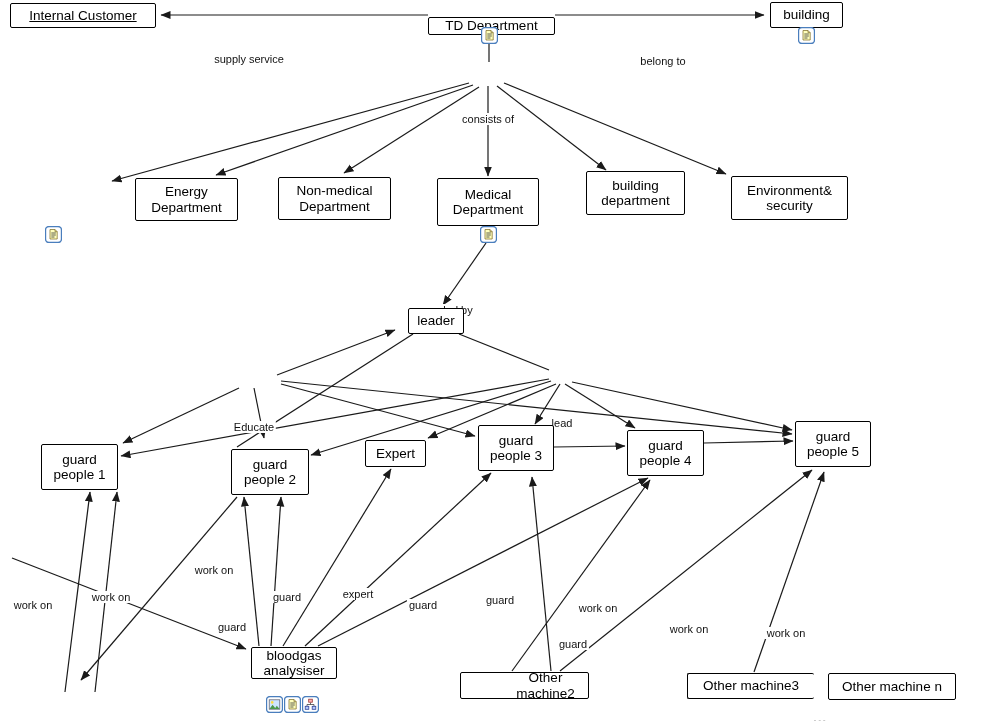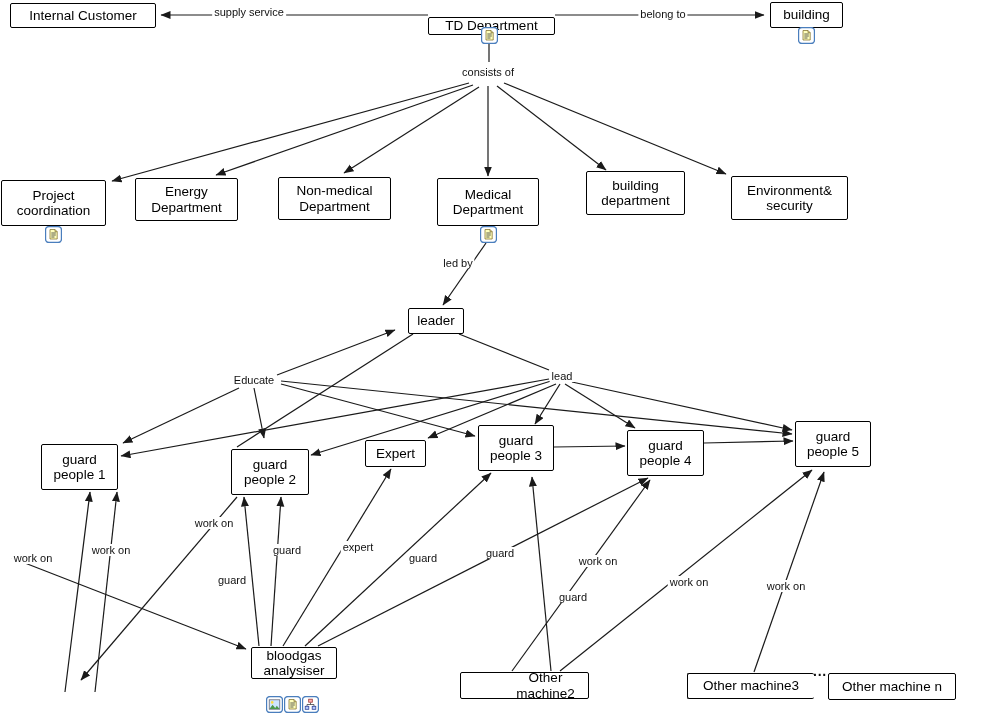--- a/index.html
+++ b/index.html
@@ -12,21 +12,21 @@
     position:absolute;box-sizing:border-box;background:#fff;
     border:1px solid #000;border-radius:2px;
     display:flex;align-items:center;justify-content:center;
     text-align:center;font-size:13.5px;line-height:1.12;color:#000;
     white-space:pre-line;z-index:3;cursor:default;
   }
   .node.open-right{border-right:none;}
   .lnk{
     position:absolute;transform:translate(-50%,-50%);
     background:#fff;padding:0 2px;font-size:11px;color:#111;
-    white-space:nowrap;z-index:2;
+    white-space:nowrap;z-index:2;margin-top:47px;
   }
   .lnk.dots{font-size:14px;font-weight:bold;background:transparent;}
   .res-icon{
     position:absolute;width:17px;height:17px;z-index:4;display:block;cursor:pointer;
   }
   .res-icon svg{display:block;width:17px;height:17px;}
 </style>
 </head>
 <body>
 
@@ -69,25 +69,23 @@
       <line x1="259" y1="646" x2="244" y2="497" stroke="#1a1a1a" stroke-width="1.2" marker-end="url(#arr)"></line>
       <line x1="271" y1="646" x2="281" y2="497" stroke="#1a1a1a" stroke-width="1.2" marker-end="url(#arr)"></line>
       <line x1="283" y1="646" x2="391" y2="469" stroke="#1a1a1a" stroke-width="1.2" marker-end="url(#arr)"></line>
       <line x1="305" y1="646" x2="491" y2="473" stroke="#1a1a1a" stroke-width="1.2" marker-end="url(#arr)"></line>
       <line x1="318" y1="646" x2="648" y2="478" stroke="#1a1a1a" stroke-width="1.2" marker-end="url(#arr)"></line>
       <line x1="551" y1="671" x2="532" y2="477" stroke="#1a1a1a" stroke-width="1.2" marker-end="url(#arr)"></line>
       <line x1="512" y1="671" x2="650" y2="480" stroke="#1a1a1a" stroke-width="1.2" marker-end="url(#arr)"></line>
       <line x1="560" y1="671" x2="812" y2="470" stroke="#1a1a1a" stroke-width="1.2" marker-end="url(#arr)"></line>
       <line x1="754" y1="672" x2="824" y2="472" stroke="#1a1a1a" stroke-width="1.2" marker-end="url(#arr)"></line>
     </svg>
-    <div class="node" style="left: 10px; top: 3px; width: 146px; height: 25px;">Internal Customer</div>
+    <div class="node" style="left: 10px; top: 3px; width: 146px; height: 25px; text-decoration: underline;">Internal Customer</div>
     <div class="node" style="left: 428px; top: 17px; width: 127px; height: 18px;">TD Department</div>
     <div class="node" style="left: 770px; top: 2px; width: 73px; height: 26px;">building</div>
-    <div class="node" style="left: 1px; top: 180px; width: 105px; height: 46px;">Project
-coordination</div>
     <div class="node" style="left: 135px; top: 178px; width: 103px; height: 43px;">Energy
 Department</div>
     <div class="node" style="left: 278px; top: 177px; width: 113px; height: 43px;">Non-medical
 Department</div>
     <div class="node" style="left: 437px; top: 178px; width: 102px; height: 48px;">Medical
 Department</div>
     <div class="node" style="left: 586px; top: 171px; width: 99px; height: 44px;">building
 department</div>
     <div class="node" style="left: 731px; top: 176px; width: 117px; height: 44px;">Environment&amp;
 security</div>

